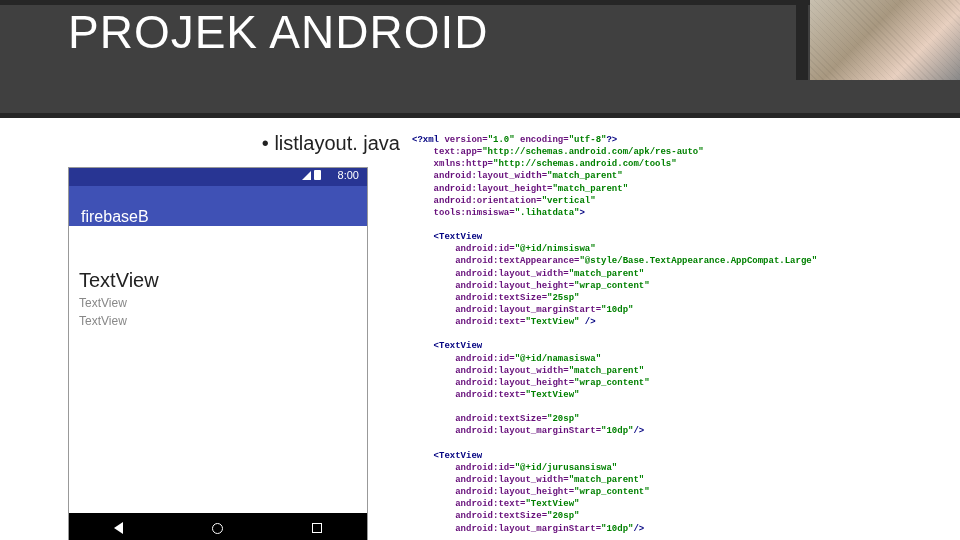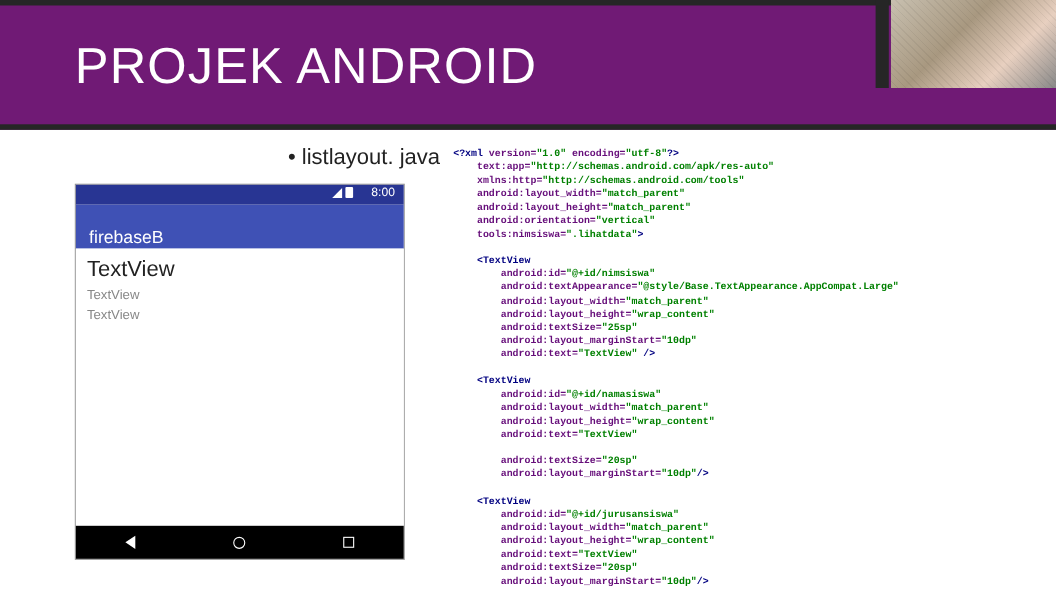--- a/index.html
+++ b/index.html
@@ -1,33 +1,33 @@
 <!DOCTYPE html>
 <html><head>
 <meta charset="utf-8">
 <style>
 * { margin: 0; padding: 0; box-sizing: border-box; }
 body { width: 960px; height: 540px; font-family: "Segoe UI", Arial, sans-serif; position: relative; background: #fff; overflow: hidden; }
-.header-bar { height: 118px; background: #701a75; border-top: 5px solid #262626; border-bottom: 5px solid #262626; display: flex; align-items: center; position: relative; }
+.header-bar { height: 118px; background: #404040; border-top: 5px solid #262626; border-bottom: 5px solid #262626; display: flex; align-items: flex-start; position: relative; }
 .header-title { color: #fff; font-size: 46px; font-weight: 300; margin-left: 68px; letter-spacing: 1px; }
 .corner-photo { position: absolute; top: 0; right: 0; width: 150px; height: 80px; background: linear-gradient(135deg,#c8c0b0 0%,#a89880 40%,#e8d0c0 70%,#888 100%); z-index: 5; }
 .corner-photo::before { content:""; position:absolute; inset:0; background: repeating-linear-gradient(45deg,transparent 0 4px,rgba(0,0,0,0.05) 4px 5px); }
 .vbar { position: absolute; right: 152px; top: 0; width: 12px; height: 80px; background: #262626; z-index:6; }
 .content { display: flex; padding: 14px 18px 10px 40px; gap: 12px; }
 .left-col { width: 360px; }
 .bullet-line { font-size: 20px; color: #222; margin-bottom: 12px; padding-left: 4px; text-align: right; }
 .bullet-line::before { content: "• "; }
 .phone { width: 300px; margin-left: 28px; border: 1px solid #999; background: #fff; }
 .ph-status { height: 18px; background: #283593; position: relative; }
 .ph-status .time { position: absolute; right: 8px; top: 1px; color: #fff; font-size: 11px; }
 .ph-status .icons { position: absolute; right: 46px; top: 3px; display:flex; gap:3px; }
 .sig { width:0; height:0; border-left:9px solid transparent; border-bottom:9px solid #fff; }
 .batt { width:7px; height:10px; background:#fff; margin-top:-1px; border-radius:1px; }
 .ph-appbar { height: 40px; background: #3f51b5; color:#fff; display:flex; align-items:flex-end; padding-left:12px; font-size:16px; }
-.ph-body { background:#fff; padding: 8px 10px 12px; }
+.ph-body { background:#fff; padding: 8px 10px 12px; margin-top: 35px; }
 .tv-large { font-size: 20px; color:#222; margin-bottom:4px; }
 .tv-small { font-size: 12px; color:#888; margin-bottom:2px; line-height:1.3; }
 .ph-space { height: 170px; }
 .ph-nav { height: 30px; background:#000; display:flex; justify-content:space-around; align-items:center; }
 .nav-tri { width:0; height:0; border-top:6px solid transparent; border-bottom:6px solid transparent; border-right:9px solid #fff; }
 .nav-circ { width:11px; height:11px; border:1.5px solid #fff; border-radius:50%; }
 .nav-sq { width:10px; height:10px; border:1.5px solid #fff; }
 .right-col { width: 520px; font-family: "Courier New", monospace; font-size: 9px; line-height: 1.35; color:#000; padding-top:2px; }
 .ln { white-space: pre; }
 .tg { color: #000080; font-weight: bold; font-family: Liberation Mono, monospace; }

